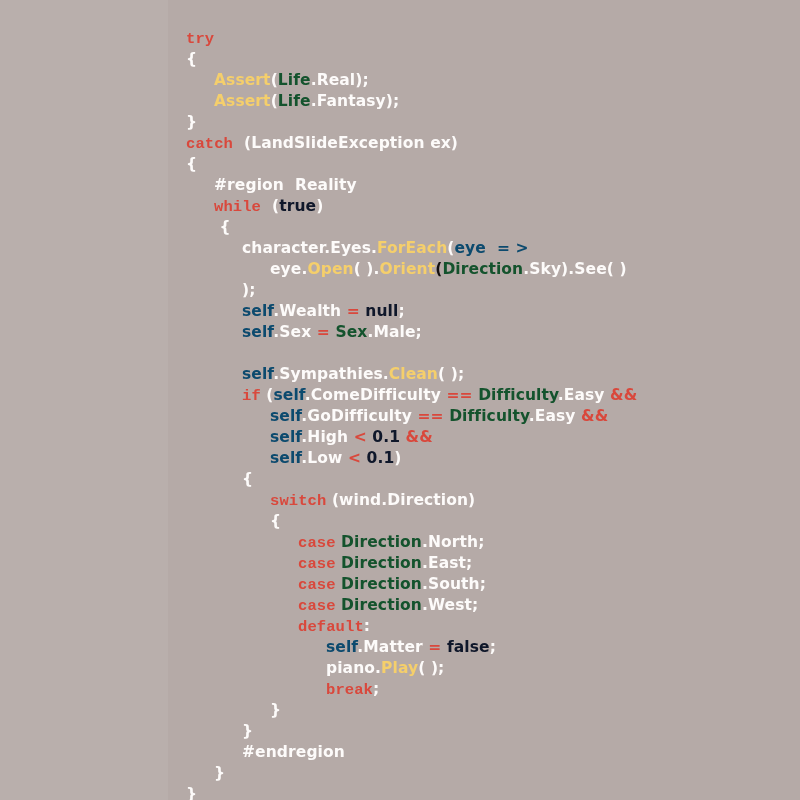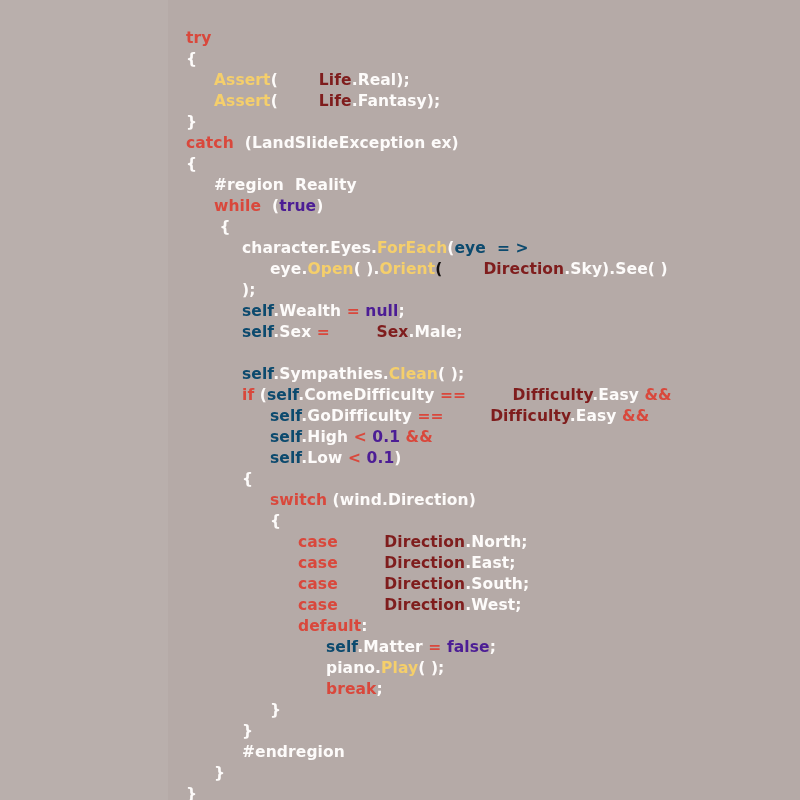--- a/index.html
+++ b/index.html
@@ -48,26 +48,26 @@
     box-sizing: border-box;
   }
 
   .line {
     height: 21px;
     padding-left: 186px;
     white-space: pre;
   }
 
   
-  .kw   { color: #d9483c; }  
+  .kw   { color: #d9483c; font-family: Liberation Mono, monospace; }  
   .op   { color: #d9483c; }  
-  .typ  { color: #7f1d1d; margin-left: 41px; }  
+  .typ  { color: #14532d; }  
   .mth  { color: #f5cf6b; }  
   .var  { color: #0c4a6e; }  
-  .lit  { color: #4c1d95; }  
+  .lit  { color: #0f172a; }  
   .pln  { color: #fdfbfa; }  
   .brc  { color: #fdfbfa; }  
   .mbr  { color: #14100f; }  
   .pp   { color: #fdfbfa; }  
 </style>
 </head>
 <body>
 
 <div id="wallpaper" style="background: rgb(181, 170, 167);">
 

